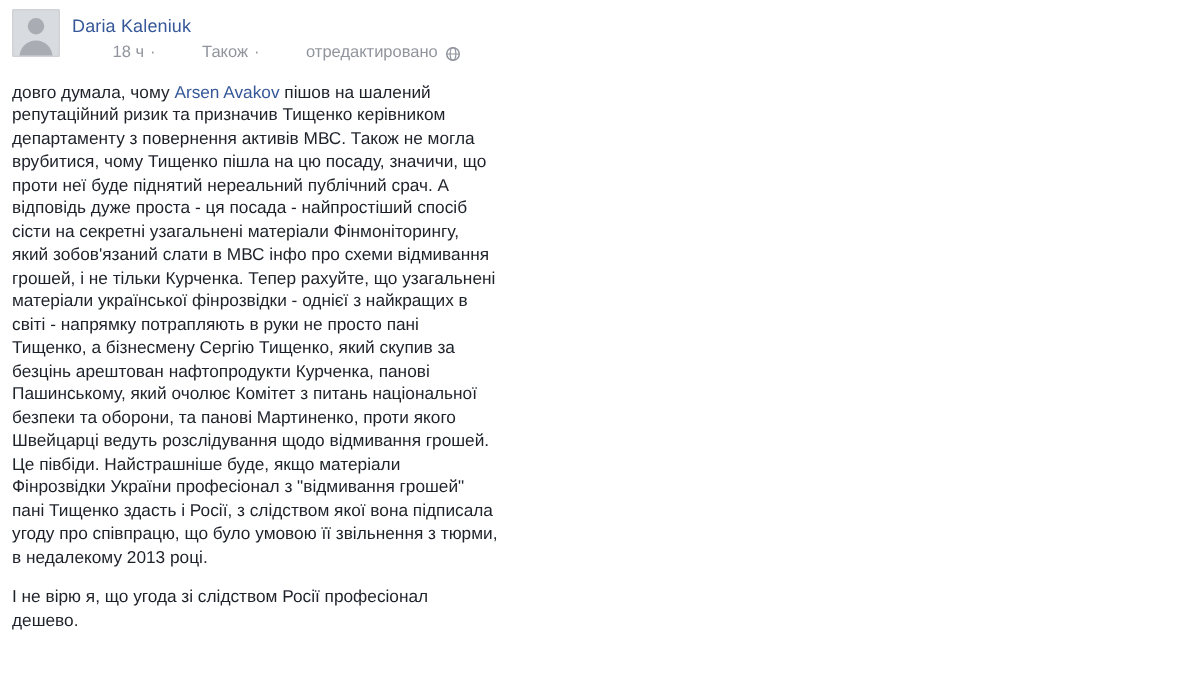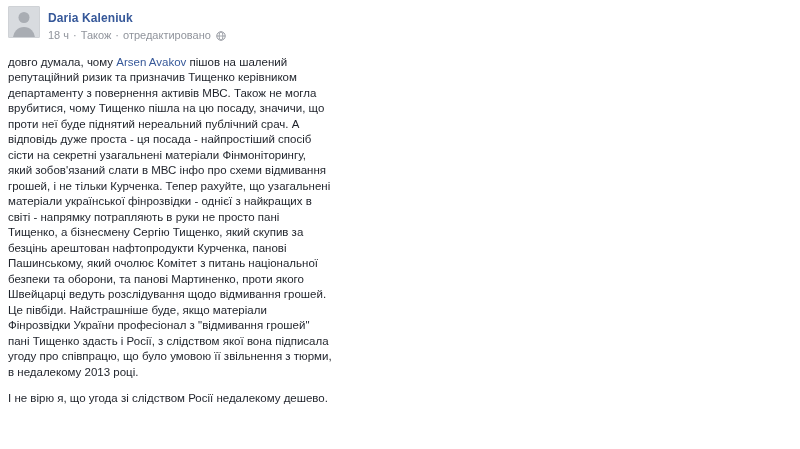--- a/index.html
+++ b/index.html
@@ -64,21 +64,21 @@
   }
 
   .header-text {
     margin-left: 8px;
     padding-top: 1px;
     line-height: 1.25;
   }
 
   .author-name {
     font-size: 12px;
-    font-weight: bold;
+    font-weight: normal;
     color: #365899;
     letter-spacing: 0.1px;
     display: inline-block;
     text-decoration: none;
   }
 
   .meta-line {
     font-size: 11px;
     color: #90949c;
     margin-top: 2px;
@@ -86,20 +86,21 @@
     align-items: center;
     gap: 4px;
   }
   .meta-line .sep {
     color: #90949c;
     font-size: 11px;
   }
   .meta-link {
     color: #90949c;
     text-decoration: none;
+    margin-left: 27px;
   }
   .globe-icon {
     display: inline-block;
     width: 10px;
     height: 10px;
     position: relative;
     margin-left: 1px;
   }
   .globe-icon svg { display: block; }
 
@@ -151,16 +152,16 @@
             <line x1="0.9" y1="5" x2="9.1" y2="5" stroke="#90949c" stroke-width="0.8"></line>
           </svg>
         </span>
       </div>
     </div>
 
   </div>
 
   <div class="post-body">
     <p><span>довго думала, чому </span><a class="mention" href="#">Arsen Avakov</a><span> пішов на шалений репутаційний ризик та призначив Тищенко керівником департаменту з повернення активів МВС. Також не могла врубитися, чому Тищенко пішла на цю посаду, значичи, що проти неї буде піднятий нереальний публічний срач. А відповідь дуже проста - ця посада - найпростіший спосіб сісти на секретні узагальнені матеріали Фінмоніторингу, який зобов'язаний слати в МВС інфо про схеми відмивання грошей, і не тільки Курченка. Тепер рахуйте, що узагальнені матеріали української фінрозвідки - однієї з найкращих в світі - напрямку потрапляють в руки не просто пані Тищенко, а бізнесмену Сергію Тищенко, який скупив за безцінь арештован нафтопродукти Курченка, панові Пашинському, який очолює Комітет з питань національної безпеки та оборони, та панові Мартиненко, проти якого Швейцарці ведуть розслідування щодо відмивання грошей. Це півбіди. Найстрашніше буде, якщо матеріали Фінрозвідки України професіонал з "відмивання грошей" пані Тищенко здасть і Росії, з слідством якої вона підписала угоду про співпрацю, що було умовою її звільнення з тюрми, в недалекому 2013 році.</span></p>
-    <p>І не вірю я, що угода зі слідством Росії недалекому дешево.</p>
+    <p>І не вірю я, що угода зі слідством Росії професіонал дешево.</p>
   </div>
 
 </div>
 
 </body></html>

